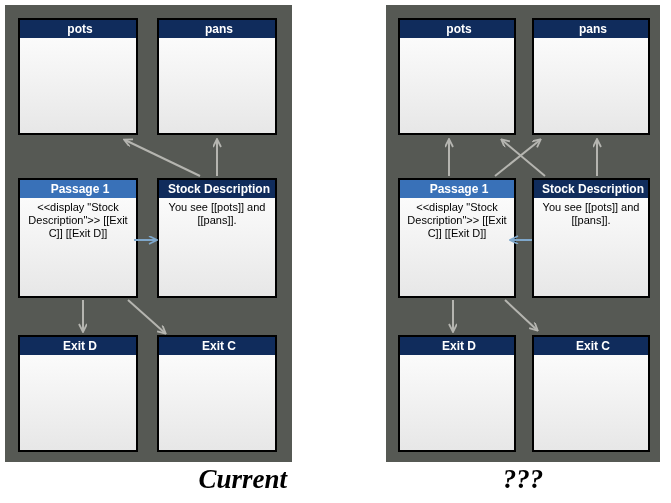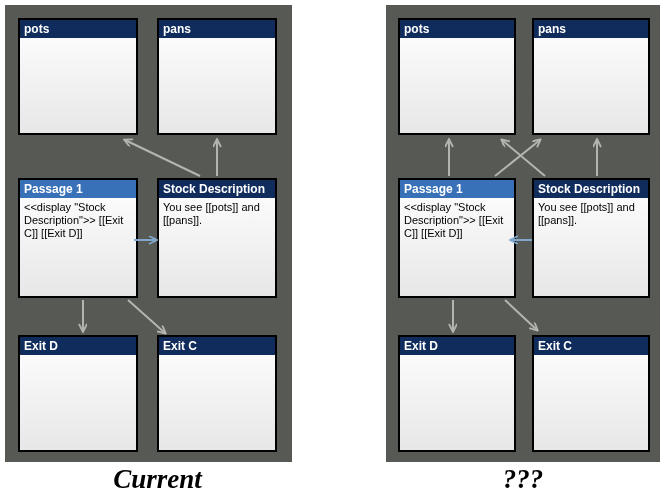--- a/index.html
+++ b/index.html
@@ -25,20 +25,21 @@
   }
   #panel-left  { left: 5px;   width: 287px; }
   #panel-right { left: 386px; width: 274px; }
 
   .passage {
     position: absolute;
     background: #c4b5fd;
     border: 2px solid #000000;
     box-sizing: border-box;
     overflow: hidden;
+    text-align: center;
   }
   .passage-title {
     height: 18px;
     line-height: 18px;
     color: #ffffff;
     font-size: 12px;
     font-weight: bold;
     padding-left: 4px;
     white-space: nowrap;
     overflow: hidden;
@@ -177,16 +178,16 @@
 
     <line x1="545" y1="176" x2="502" y2="140" stroke="#b5b5b0" stroke-width="2" marker-end="url(#ah-gray)"></line>
 
     <line x1="532" y1="240" x2="511" y2="240" stroke="#7fa8cc" stroke-width="2" marker-end="url(#ah-blue)"></line>
 
     <line x1="453" y1="300" x2="453" y2="331" stroke="#b5b5b0" stroke-width="2" marker-end="url(#ah-gray)"></line>
 
     <line x1="505" y1="300" x2="537" y2="330" stroke="#b5b5b0" stroke-width="2" marker-end="url(#ah-gray)"></line>
   </svg>
 
-  <div class="caption" style="left:14px; top:464px; width:287px;">Current</div>
+  <div class="caption" style="left:0; top:464px; width:287px;text-align:right;">Current</div>
   <div class="caption" style="left:386px; top:464px; width:274px;">???</div>
 
 </div>
 
 </body></html>

